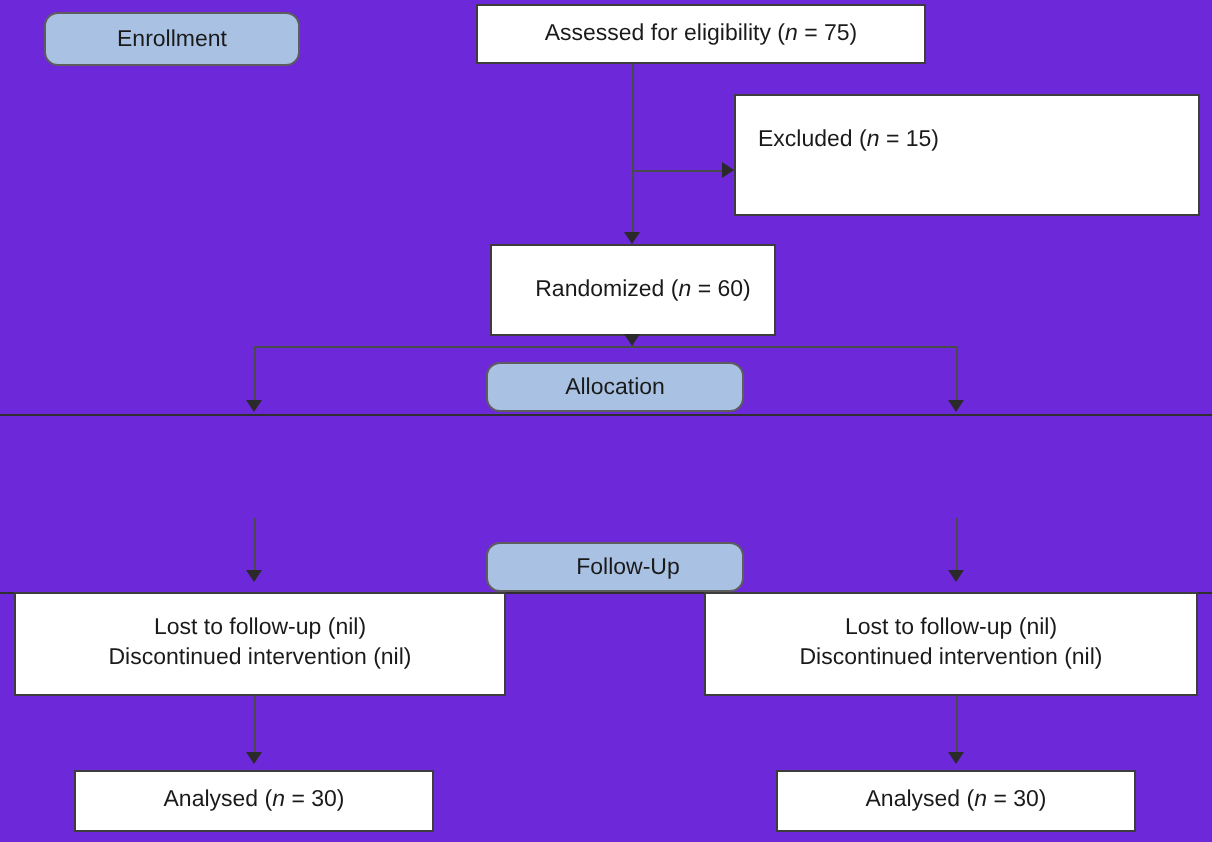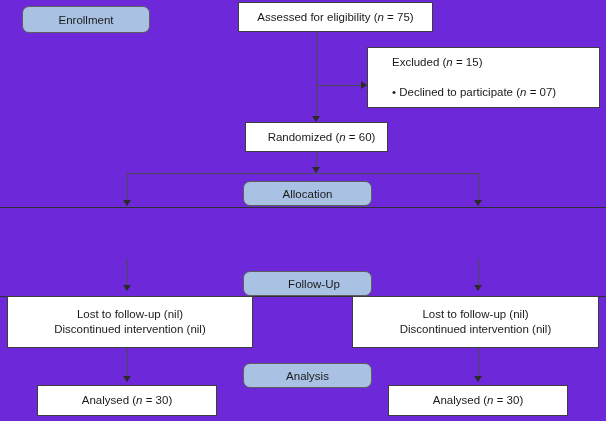--- a/index.html
+++ b/index.html
@@ -31,21 +31,21 @@
     line-height: 15px;
     padding: 2px 6px;
     z-index: 3;
   }
   .box .txt { display: block; width: 100%; }
 
   
   .box.left {
     justify-content: flex-start;
     text-align: left;
-    padding: 5px 24px;
+    padding: 5px 11px;
   }
   .box.left .txt { text-align: left; }
 
   
   .pill {
     position: absolute;
     box-sizing: border-box;
     background: #a9c2e3;
     border: 1px solid #5d5d5d;
     border-radius: 7px;
@@ -99,40 +99,39 @@
 </style>
 </head>
 <body>
 
 <div id="canvas">
 
   <div class="pill" style="left:22px; top:6px; width:128px; height:27px;">
     <span>Enrollment</span>
   </div>
 
-  <div class="box" style="left:238px; top:2px; width:195px; height:30px;">
+  <div class="box" style="left:238px; top:2px; width:225px; height:30px;">
     <span class="txt">Assessed for eligibility (<span class="ital">n</span> = 75)</span>
   </div>
 
   <div class="vline" style="left:316px; top:32px; height:88px;"></div>
 
   <div class="hline" style="left:316px; top:85px; width:47px;"></div>
   <div class="arrow-right" style="left:361px; top:81px;"></div>
 
   <div class="box left" style="left:367px; top:47px; width:233px; height:61px;">
     <span class="txt">
       <span>Excluded (<span class="ital">n</span> = 15)</span><br>
       <br>
-      <span>• Declined to participate (<span class="ital">n</span> = 07)</span>
     </span>
   </div>
 
   <div class="arrow-down" style="left:312px; top:116px;"></div>
 
-  <div class="box" style="left:245px; top:122px; width:143px; height:30px;padding-left:16px;">
+  <div class="box" style="left:245px; top:122px; width:143px; height:46px;padding-left:16px;">
     <span class="txt">Randomized (<span class="ital">n</span> = 60)</span>
   </div>
 
   <div class="vline" style="left:316px; top:152px; height:21px;"></div>
   <div class="arrow-down" style="left:312px; top:167px;"></div>
 
   <div class="hline" style="left:127px; top:173px; width:352px;"></div>
   <div class="vline" style="left:127px; top:173px; height:30px;"></div>
   <div class="vline" style="left:478px; top:173px; height:30px;"></div>
   <div class="arrow-down" style="left:123px; top:200px;"></div>
@@ -169,23 +168,20 @@
       <span>Lost to follow-up (nil)</span><br>
       <span>Discontinued intervention (nil)</span>
     </span>
   </div>
 
   <div class="vline" style="left:127px; top:348px; height:33px;"></div>
   <div class="vline" style="left:478px; top:348px; height:33px;"></div>
   <div class="arrow-down" style="left:123px; top:376px;"></div>
   <div class="arrow-down" style="left:474px; top:376px;"></div>
 
-  <div class="pill" style="left:243px; top:363px; width:129px; height:25px;">
-    <span>Analysis</span>
-  </div>
 
   <div class="box" style="left:37px; top:385px; width:180px; height:31px;">
     <span class="txt">Analysed (<span class="ital">n</span> = 30)</span>
   </div>
 
   <div class="box" style="left:388px; top:385px; width:180px; height:31px;">
     <span class="txt">Analysed (<span class="ital">n</span> = 30)</span>
   </div>
 
 </div>

